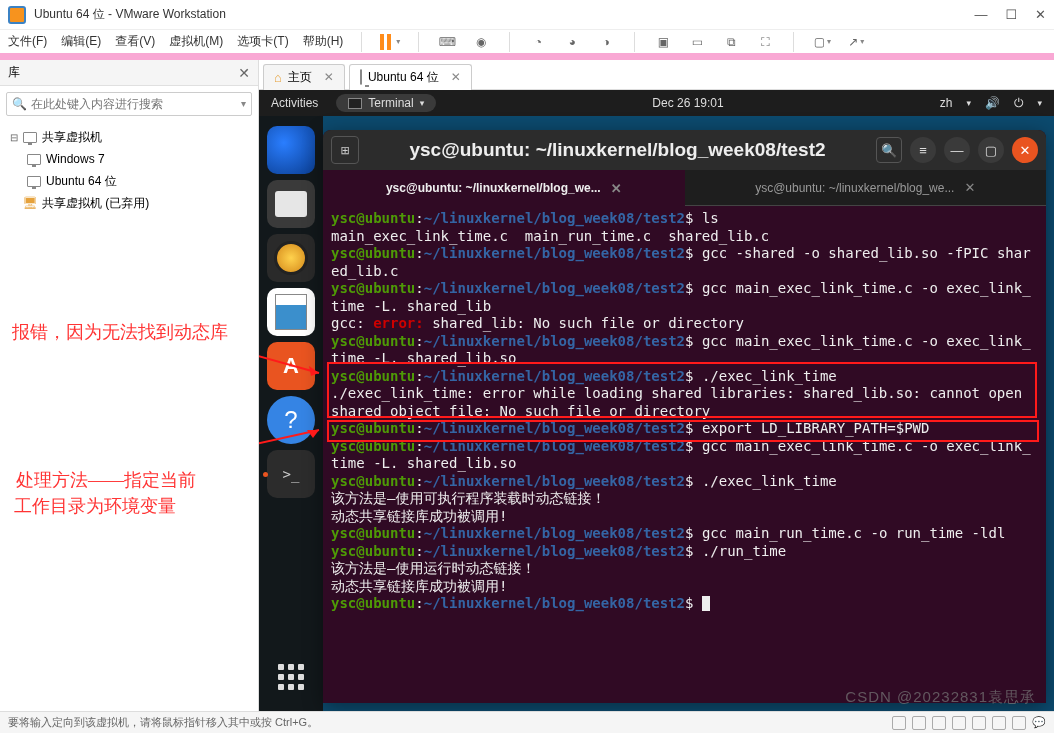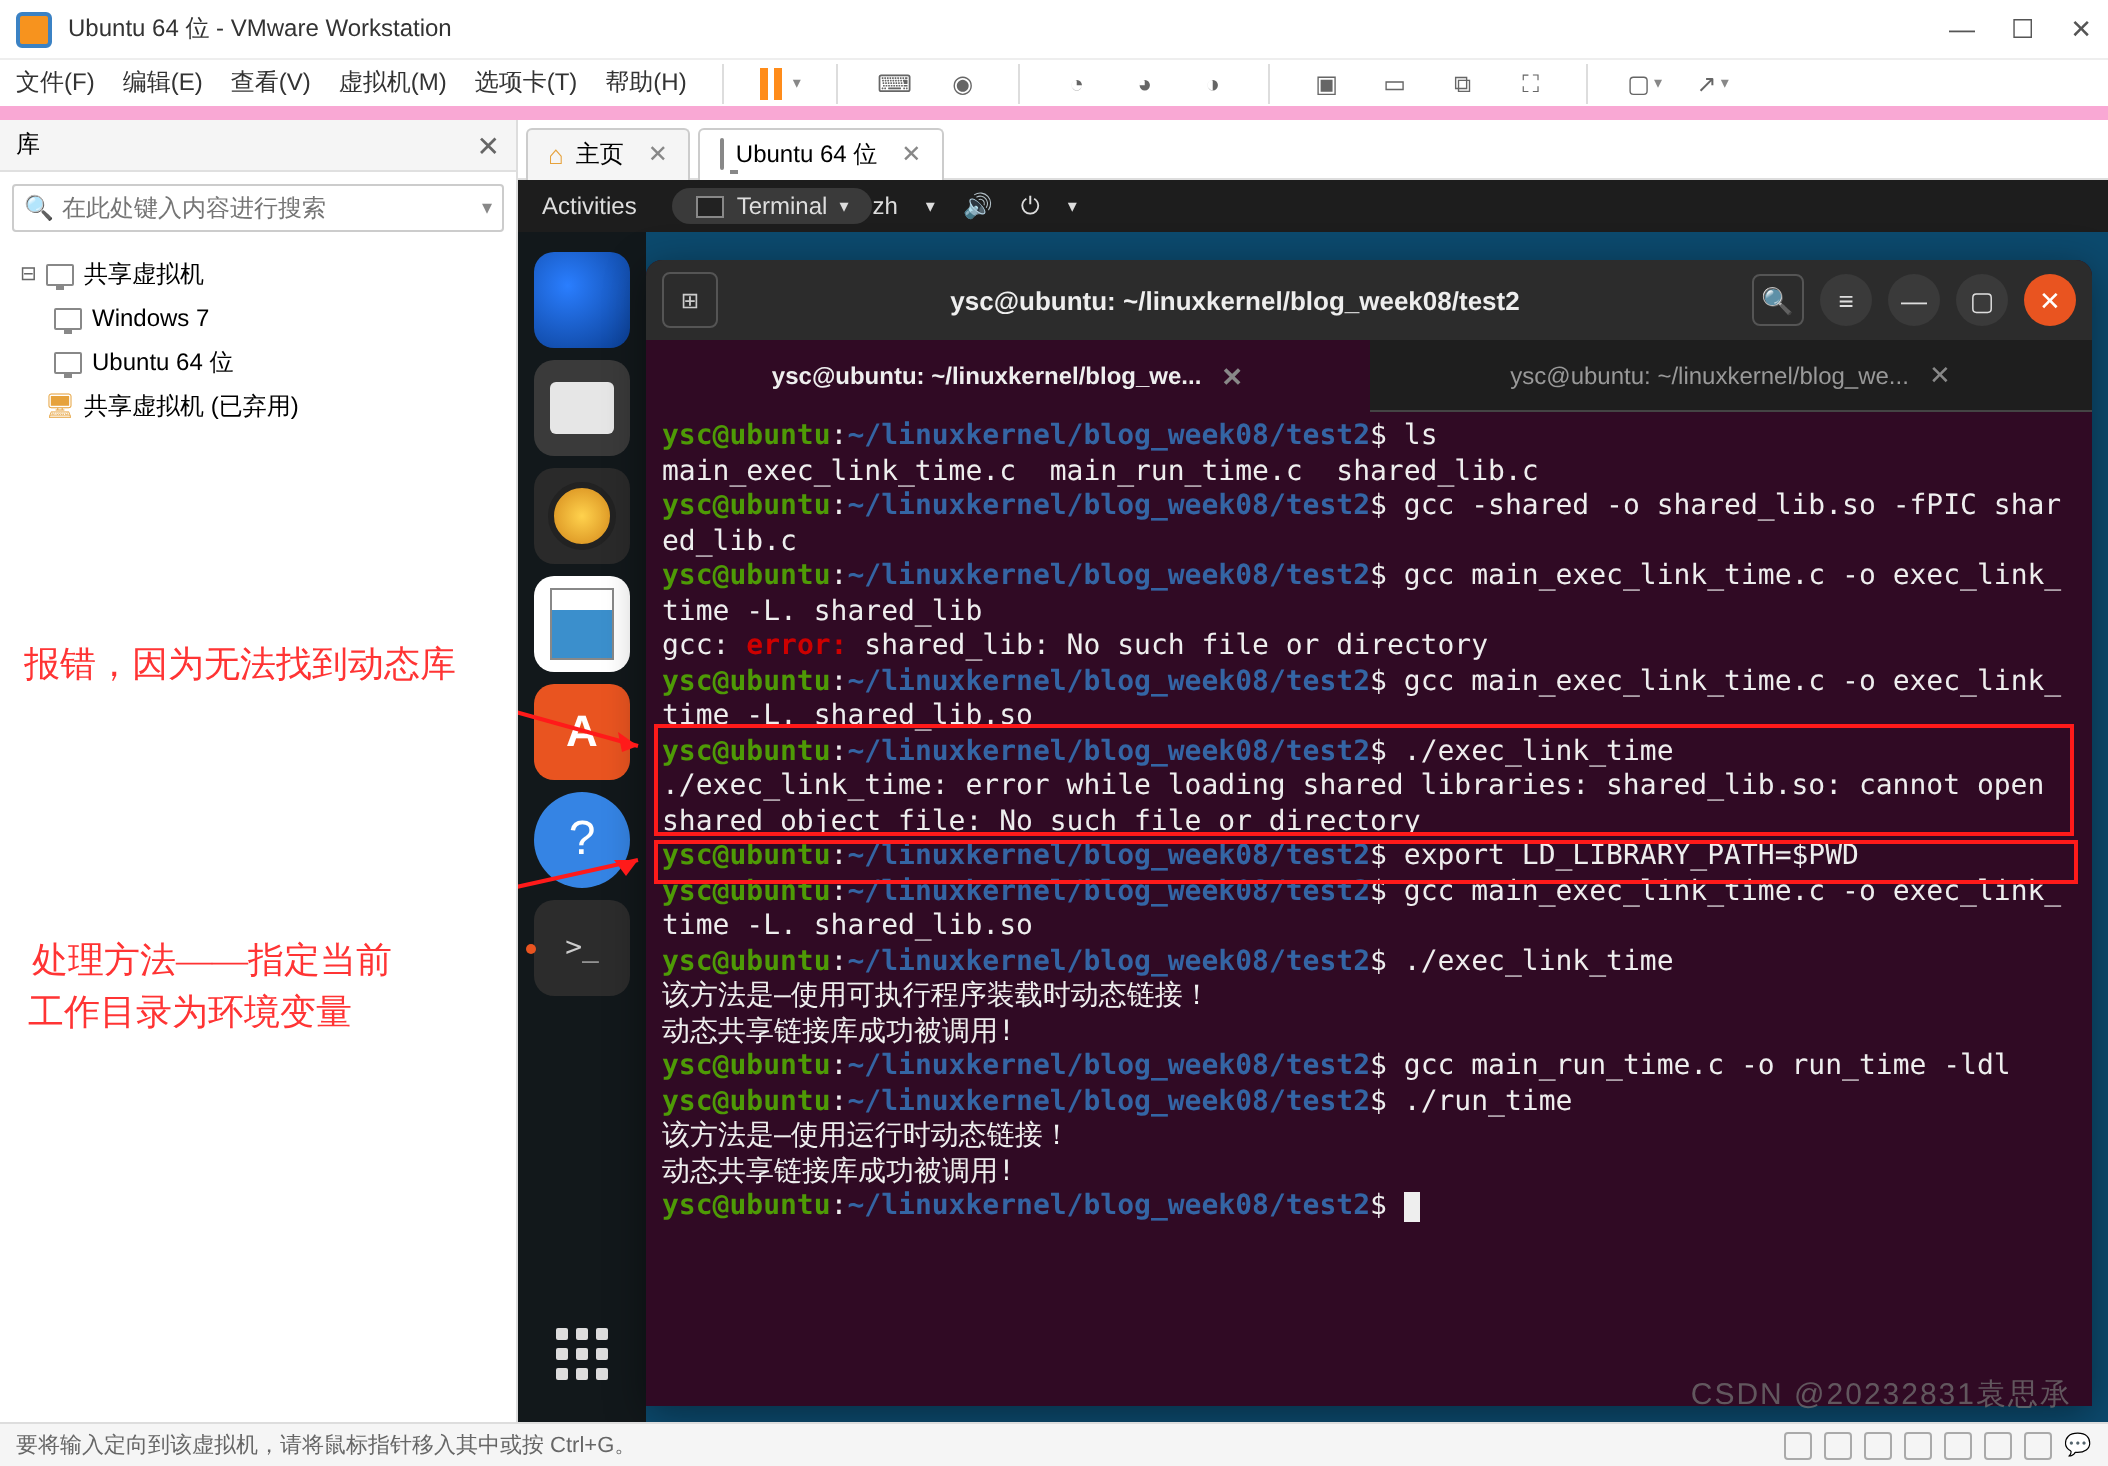--- a/index.html
+++ b/index.html
@@ -77,21 +77,21 @@
 .dock-icon.terminal::before { content:'>_'; color:#ccc; font-family: monospace; font-size:14px; }
 .dock-icon.apps { position:absolute; bottom: 10px; background: transparent; }
 .dock-apps-grid { display: grid; grid-template-columns: repeat(3,6px); gap: 4px; }
 .dock-apps-grid span { width:6px; height:6px; background:#ddd; border-radius:1px; }
 .dock-dot { position:absolute; left:-4px; width:5px; height:5px; background:#e95420; border-radius:50%; }
 
 
 .term-window { position: absolute; left: 64px; top: 40px; right: 8px; bottom: 8px; background: #300a24; border-radius: 8px 8px 0 0; overflow: hidden; display: flex; flex-direction: column; box-shadow: 0 4px 20px rgba(0,0,0,0.4); }
 .term-titlebar { height: 40px; background: #2c2c2c; display: flex; align-items: center; padding: 0 8px; gap: 8px; }
 .term-newtab { width: 28px; height: 28px; border: 1px solid #555; border-radius: 4px; display:flex; align-items:center; justify-content:center; color:#ccc; font-size:11px; }
-.term-title { flex: 1; text-align: center; color: #eee; font-size: 13px; font-weight: bold; }
+.term-title { flex: 1; text-align: center; color: #eee; font-size: 19px; font-weight: bold; }
 .term-btn { width: 26px; height: 26px; border-radius: 50%; display: flex; align-items: center; justify-content: center; color: #ddd; font-size: 13px; background: #3a3a3a; }
 .term-btn.close { background: #e95420; color: #fff; }
 .term-btn.search { background: transparent; border:1px solid #555; border-radius:4px; }
 .term-tabs { height: 36px; background: #1e1e1e; display: flex; }
 .term-tab { flex: 1; display: flex; align-items: center; justify-content: center; gap: 10px; color: #999; font-size: 12px; border-bottom: 1px solid #444; padding: 0 12px; }
 .term-tab.active { background: #300a24; color: #eee; font-weight: bold; border-bottom: none; }
 .term-tab .x { color: #888; cursor: pointer; font-size: 13px; }
 .term-body { flex: 1; padding: 4px 8px; font-family: "DejaVu Sans Mono","Ubuntu Mono",monospace; font-size: 14px; line-height: 1.25; color: #eee; white-space: pre-wrap; word-break: break-all; overflow: hidden; }
 .p-user { color: #4e9a06; font-weight: bold; }
 .p-path { color: #3465a4; font-weight: bold; }
@@ -211,20 +211,21 @@
 
       <div class="gnome-top">
         <div class="left">
           <span>Activities</span>
           <div class="app-menu">
             <div class="term-ico"></div>
             <span>Terminal</span>
             <span style="font-size:9px">▾</span>
           </div>
         </div>
+        <div class="center">Dec 26  19:01</div>
         <div class="right">
           <span>zh</span>
             <span style="font-size:9px">▾</span>
           <span>🔊</span>
           <span>⏻</span>
           <span style="font-size:9px">▾</span>
         </div>
       </div>
 
       <div class="dock">

